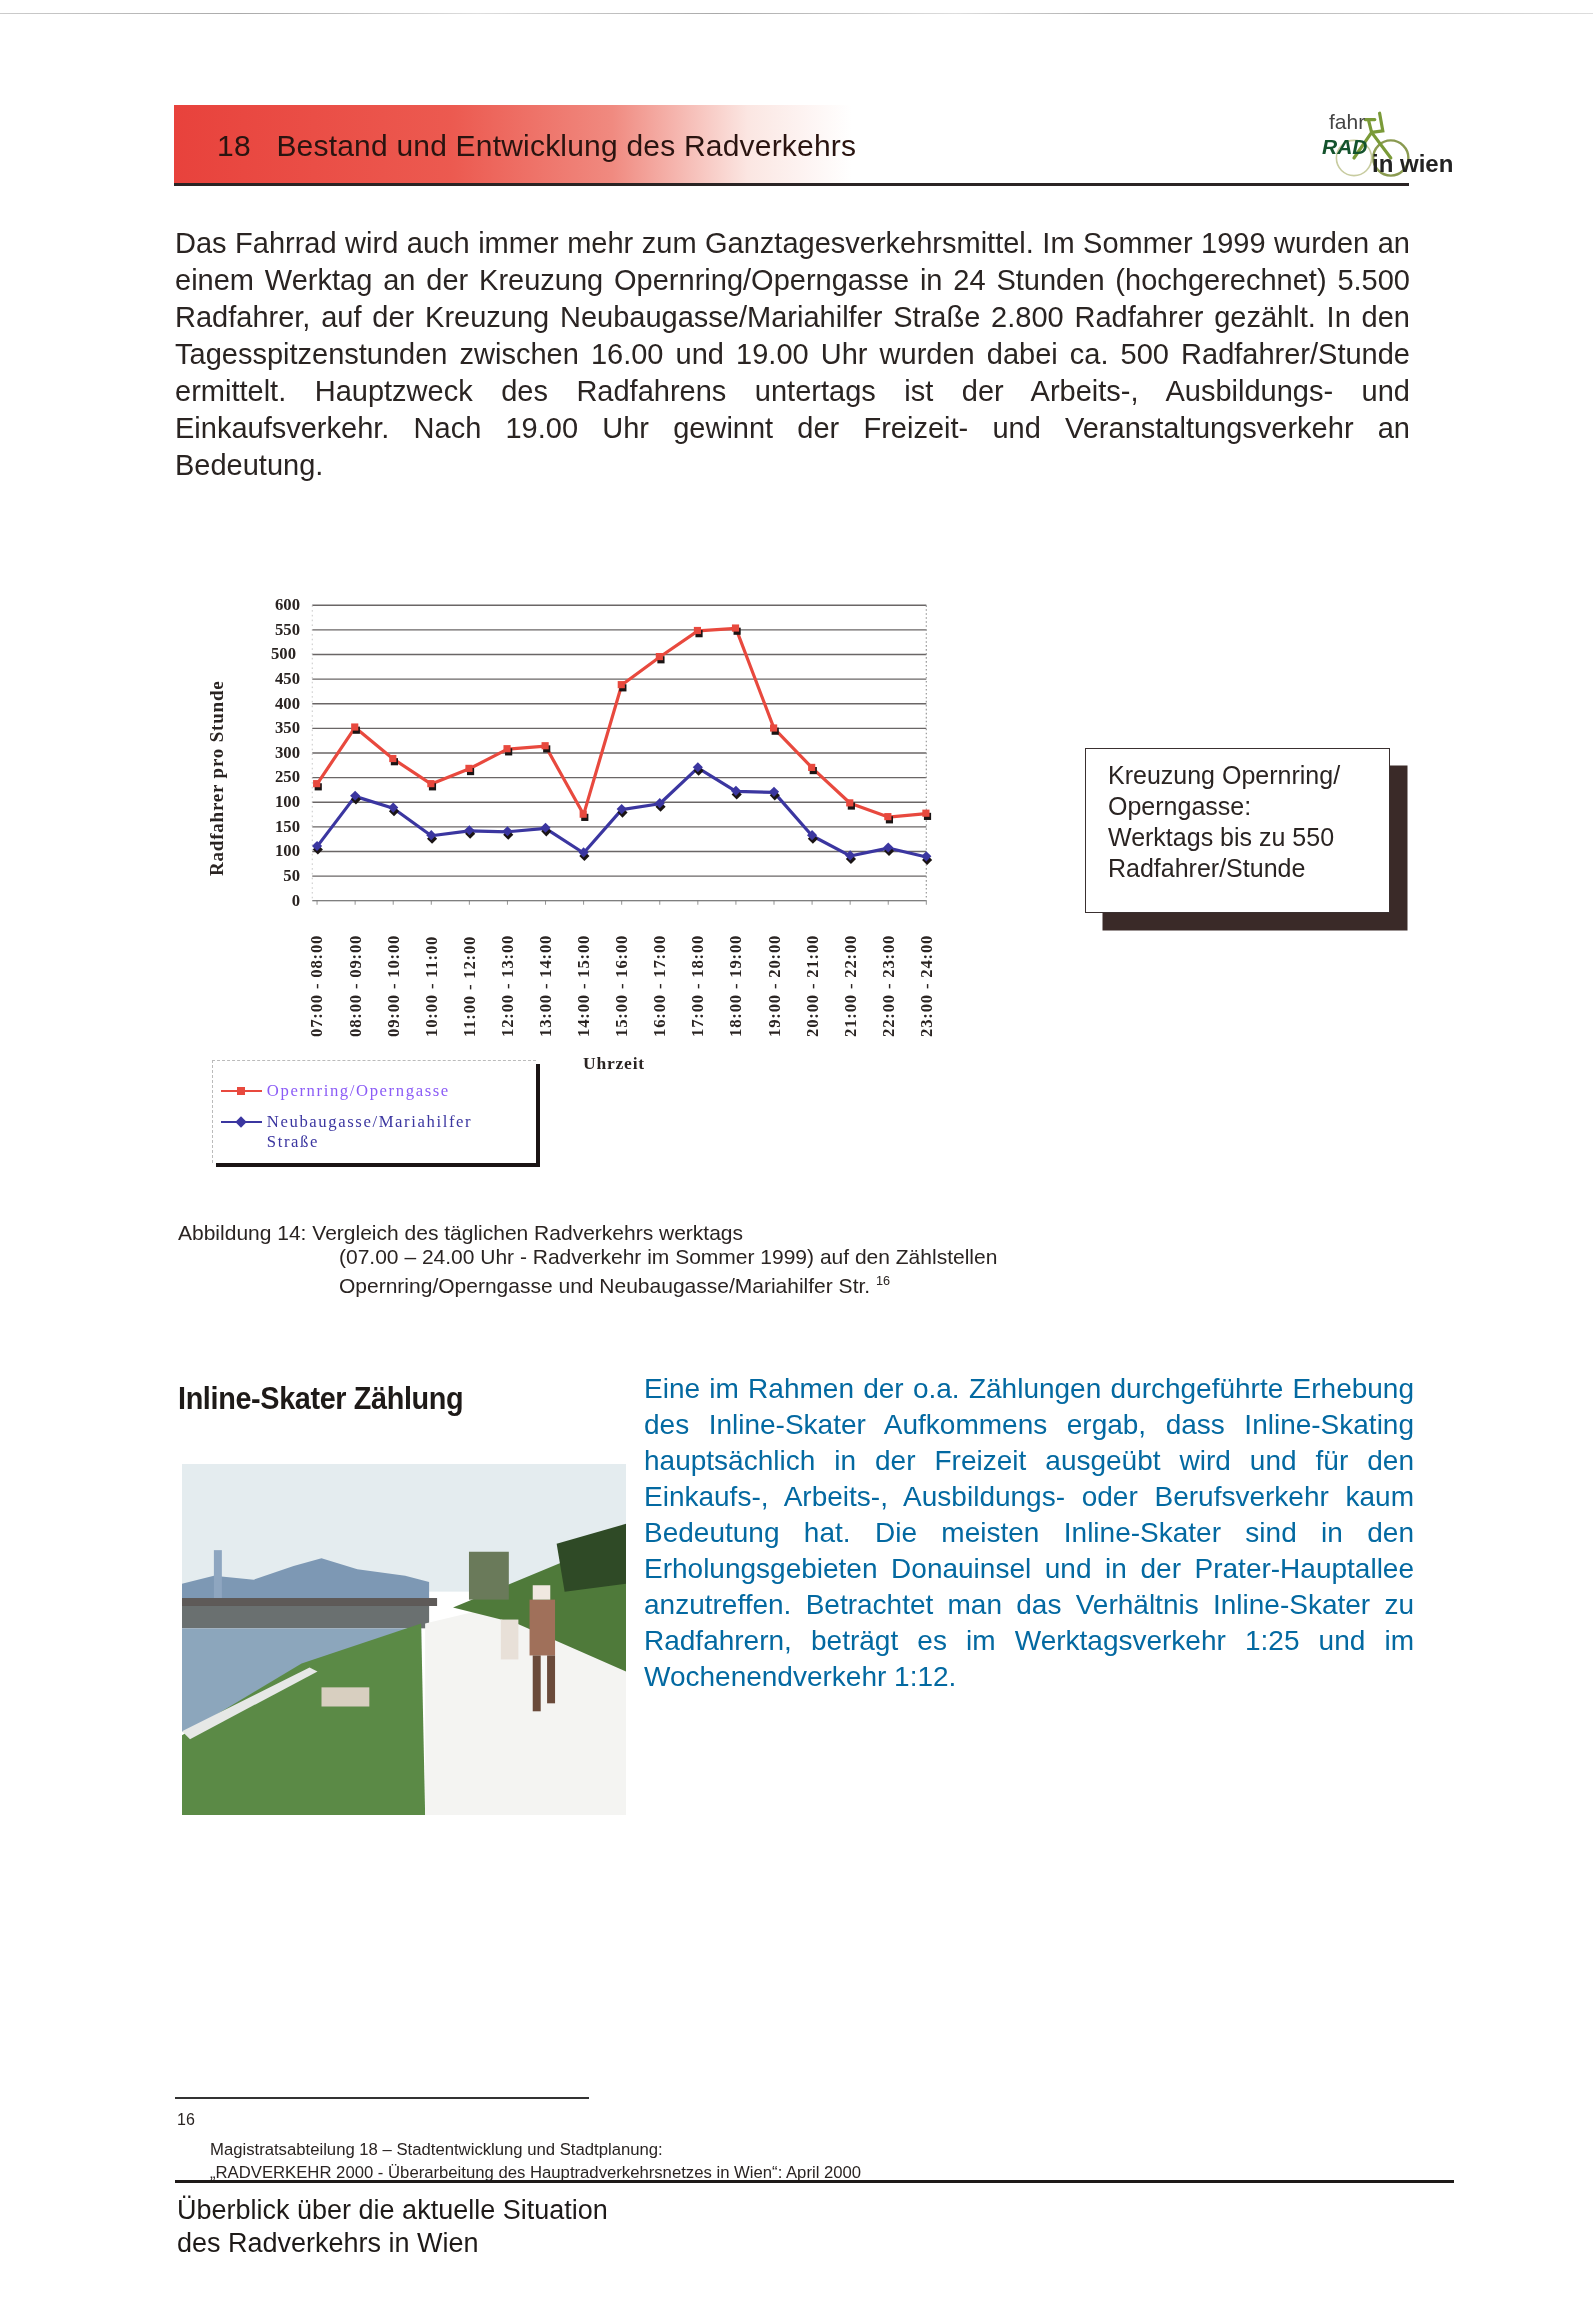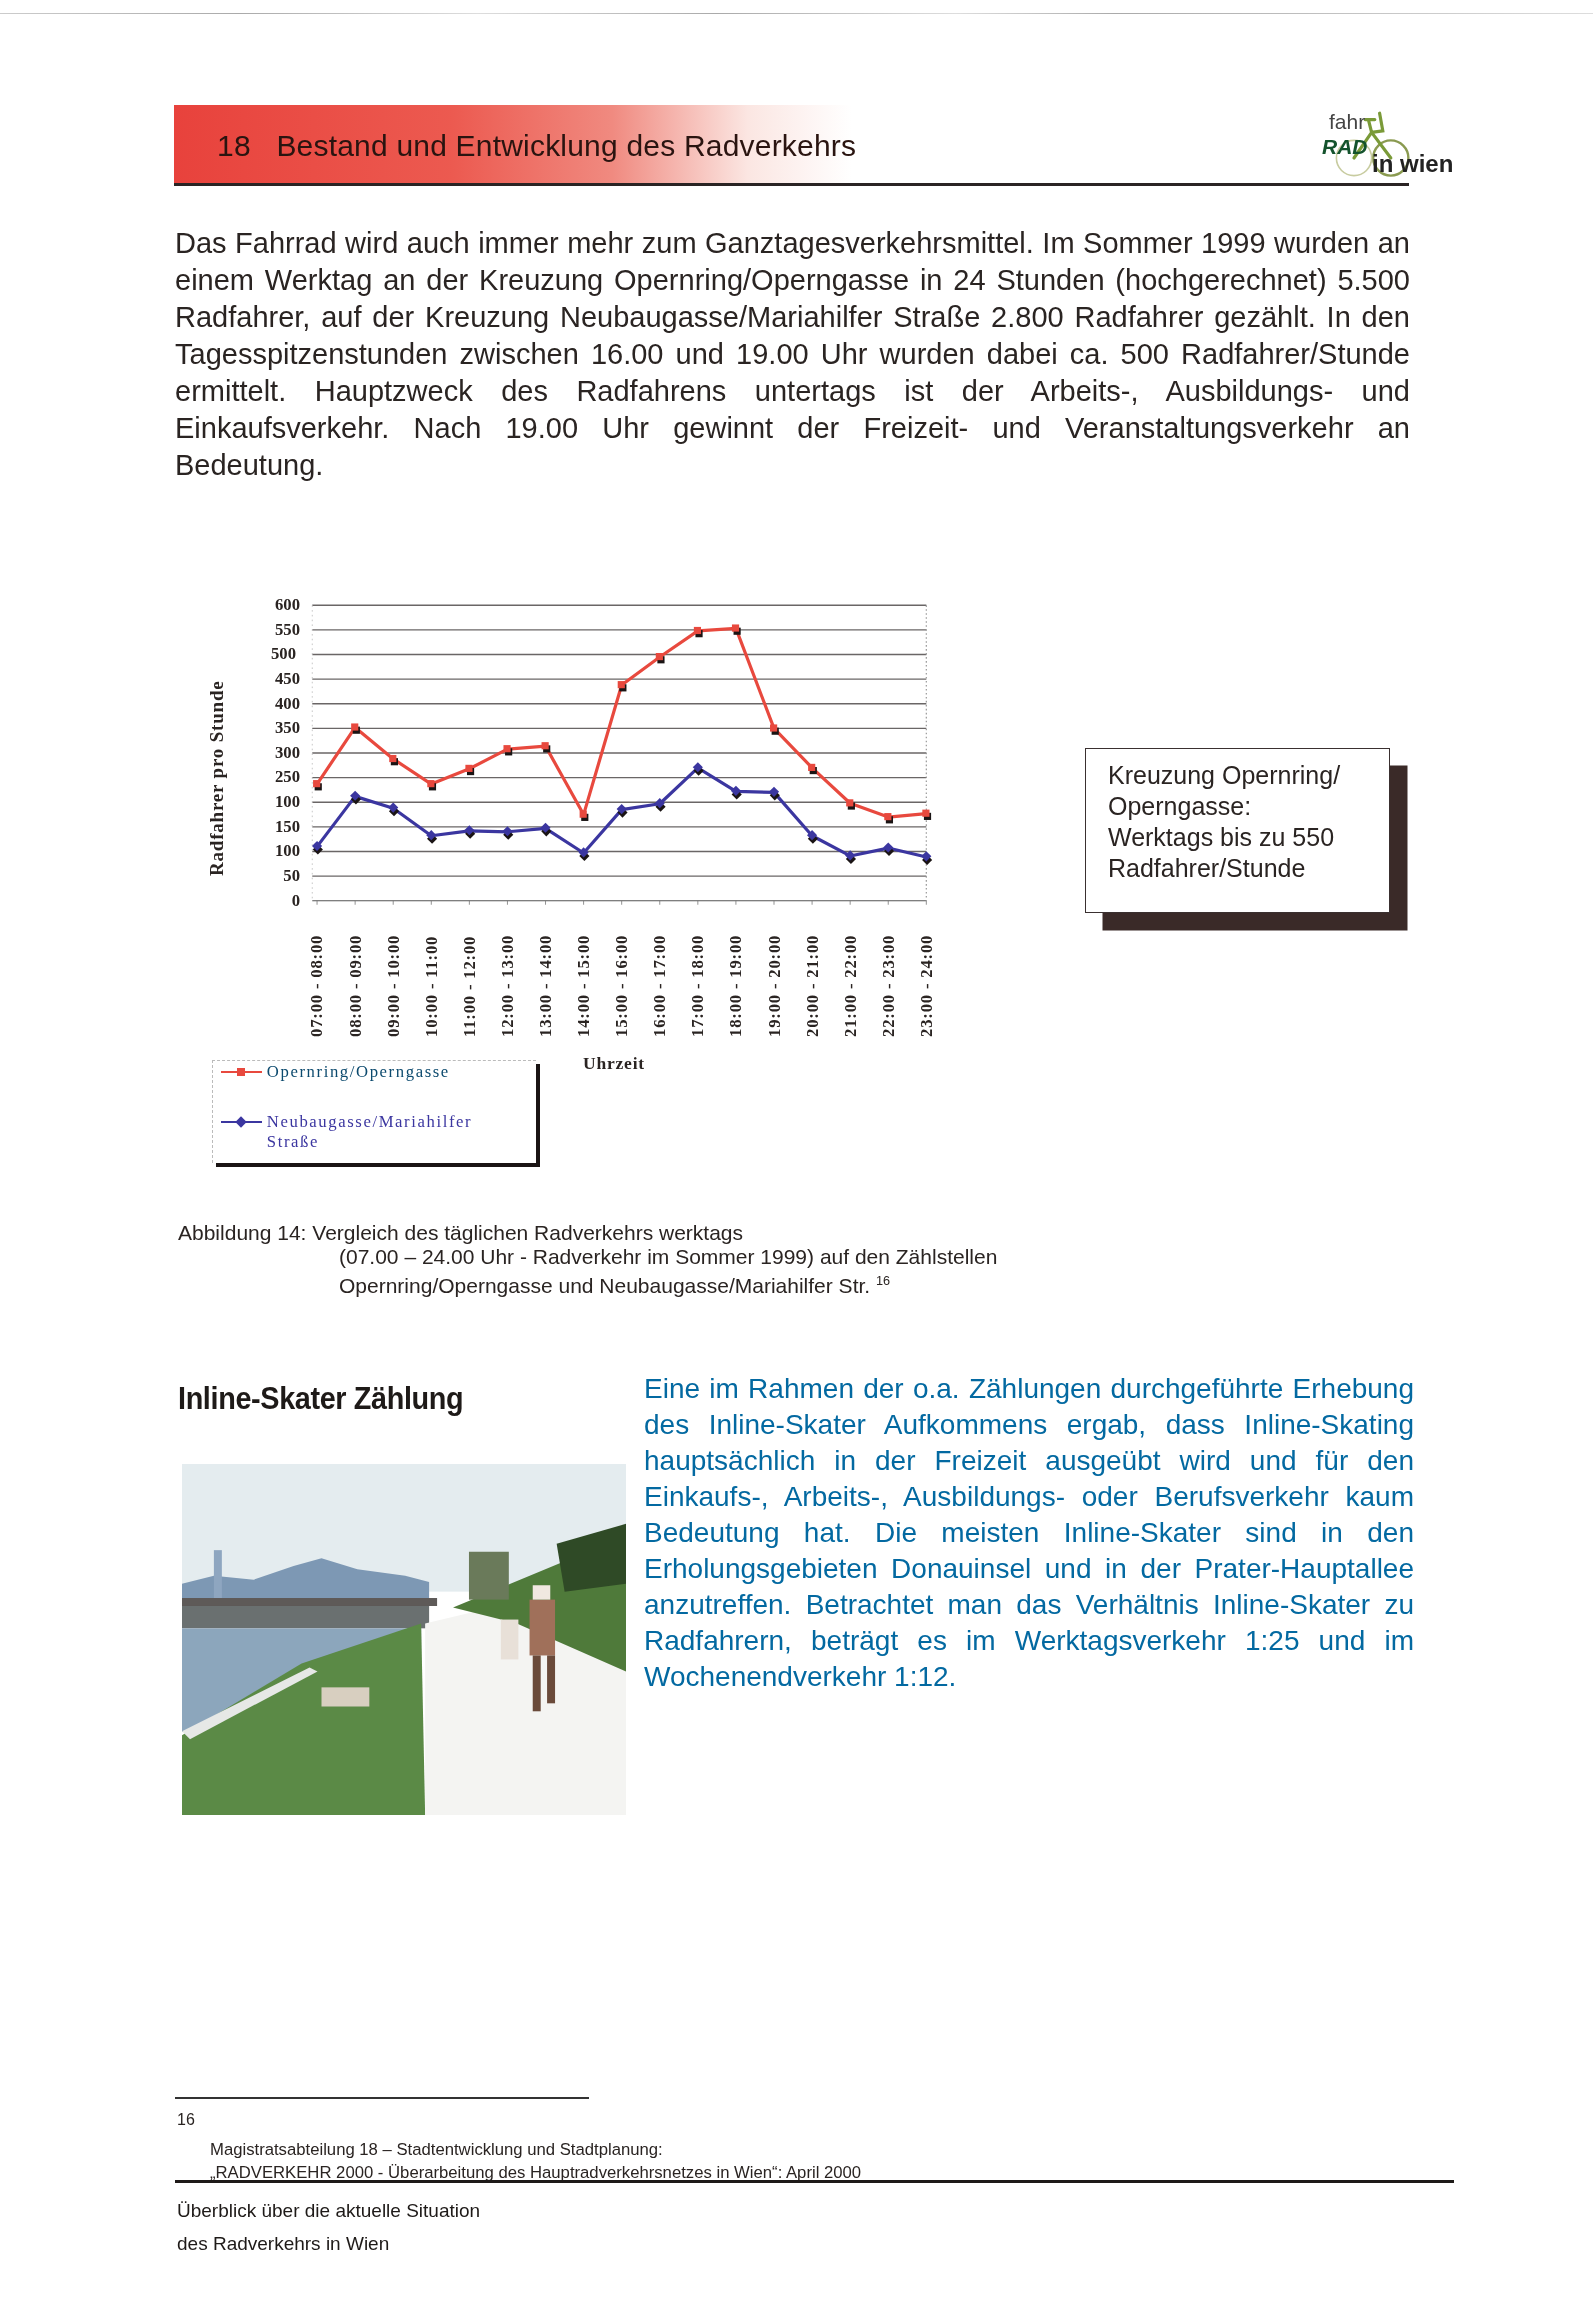--- a/index.html
+++ b/index.html
@@ -30,21 +30,21 @@
   .caption { left: 178px; top: 1221px; font-size: 21px; line-height: 24px; color: #2a2422; }
   .caption .indent { padding-left: 161px; display: block; }
   .caption sup { font-size: 12.7px; }
   .section-heading { left: 178px; top: 1380px; font-size: 32px; font-weight: bold; color: #1e1a18; letter-spacing: -0.4px; transform: scaleX(0.9); transform-origin: 0 0; }
   .photo { left: 182px; top: 1464px; width: 444px; height: 351px; overflow: hidden; }
   .skater-text { left: 644px; top: 1371px; width: 770px; font-size: 28px; line-height: 36px; text-align: justify; color: #0369a1; }
   .fn-rule { left: 175px; top: 2097px; width: 414px; height: 1.6px; background: #333; }
   .fn-num { left: 177px; top: 2111px; font-size: 16px; color: #2a2422; }
   .fn-text { left: 210px; top: 2122px; font-size: 16.7px; line-height: 23px; color: #2a2422; margin-top: 16px; }
   .footer-rule { left: 175px; top: 2180px; width: 1279px; height: 3.2px; background: #1e1a18; }
-  .footer-text { left: 177px; top: 2194px; font-size: 19px; line-height: 33px; color: #1e1a18; }
+  .footer-text { left: 177px; top: 2194px; font-size: 27px; line-height: 33px; color: #1e1a18; }
 </style>
 </head>
 <body>
 
 <div class="abs top-rule"></div>
 
 <div class="abs header-band"></div>
 <div class="abs header-title"><span>18</span>   <span>Bestand und Entwicklung des Radverkehrs</span></div>
 <div class="abs header-rule"></div>
 
@@ -196,21 +196,21 @@
     <div class="abs xtick" style="left: 726px; top: 1037px;">18:00 - 19:00</div>
     <div class="abs xtick" style="left: 765px; top: 1037px;">19:00 - 20:00</div>
     <div class="abs xtick" style="left: 803px; top: 1037px;">20:00 - 21:00</div>
     <div class="abs xtick" style="left: 841px; top: 1037px;">21:00 - 22:00</div>
     <div class="abs xtick" style="left: 879px; top: 1037px;">22:00 - 23:00</div>
     <div class="abs xtick" style="left: 917px; top: 1037px;">23:00 - 24:00</div>
   </div>
 <div class="abs xaxis-title">Uhrzeit</div>
 
 <div class="abs legend">
-  <div class="legend-item" style="top:1px;color:#0c4a6e;">
+  <div class="legend-item" style="top:20px;color:#8b5cf6;">
     <span class="legend-line" style="background:#e8493e;">
         <span class="mk" style="background:#e8493e;"></span>
       </span>
     <span>Opernring/Operngasse</span>
   </div>
   <div class="legend-item" style="top:51px;color:#3b36a0;">
     <span class="legend-line" style="background:#3b36a0;">
         <span class="mk" style="background:#3b36a0;transform:rotate(45deg);"></span>
       </span>
     <span><span>Neubaugasse/Mariahilfer</span><br><span>Straße</span></span>

